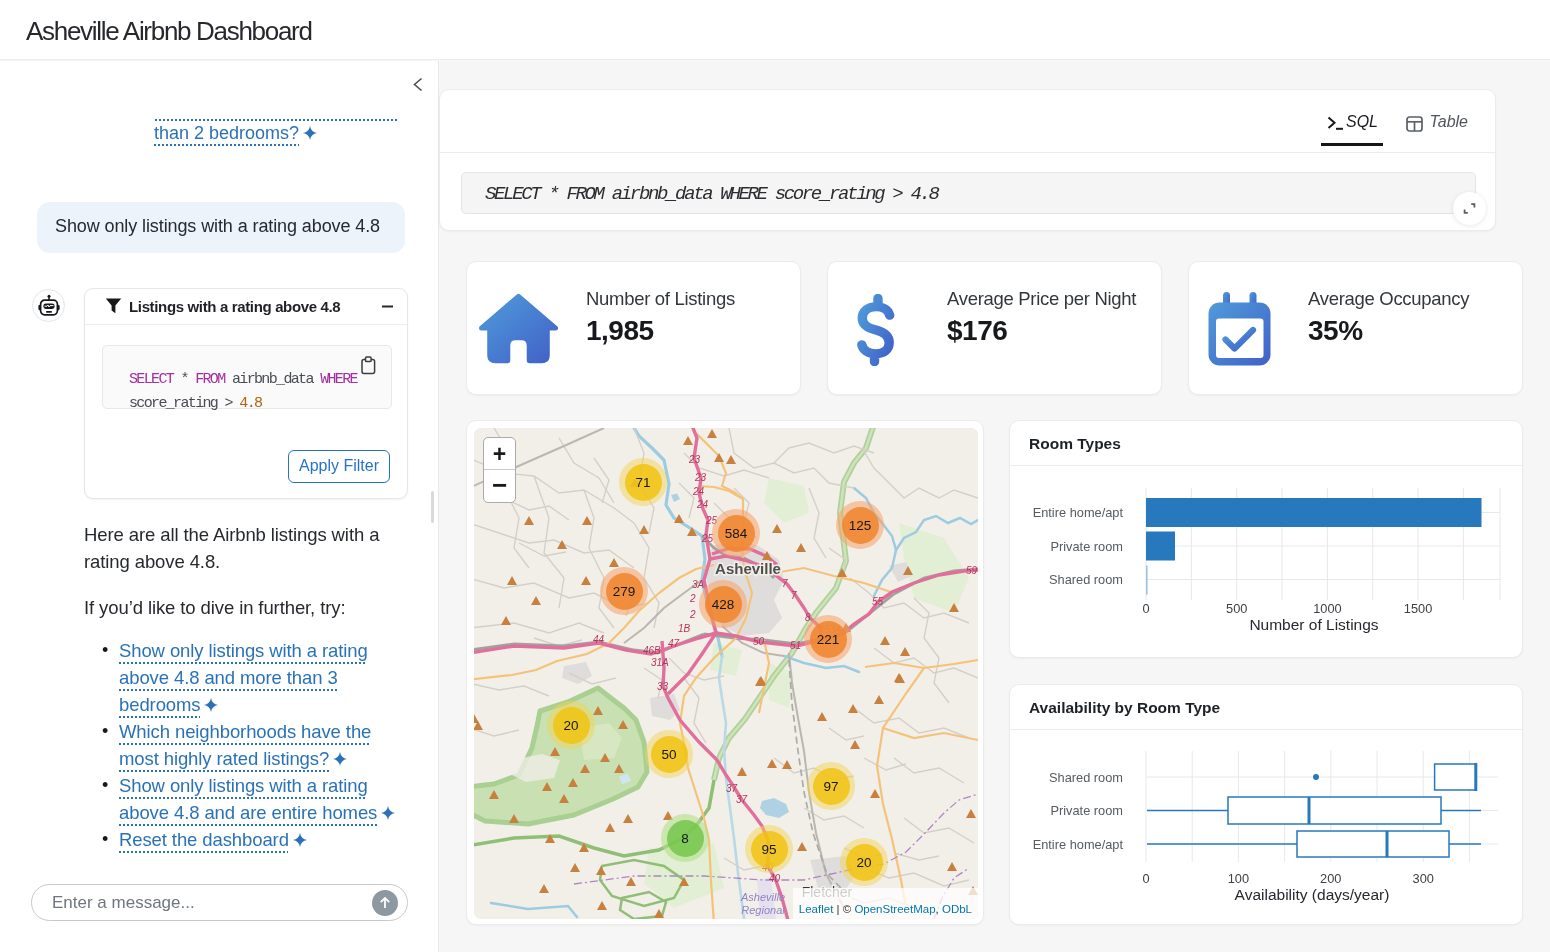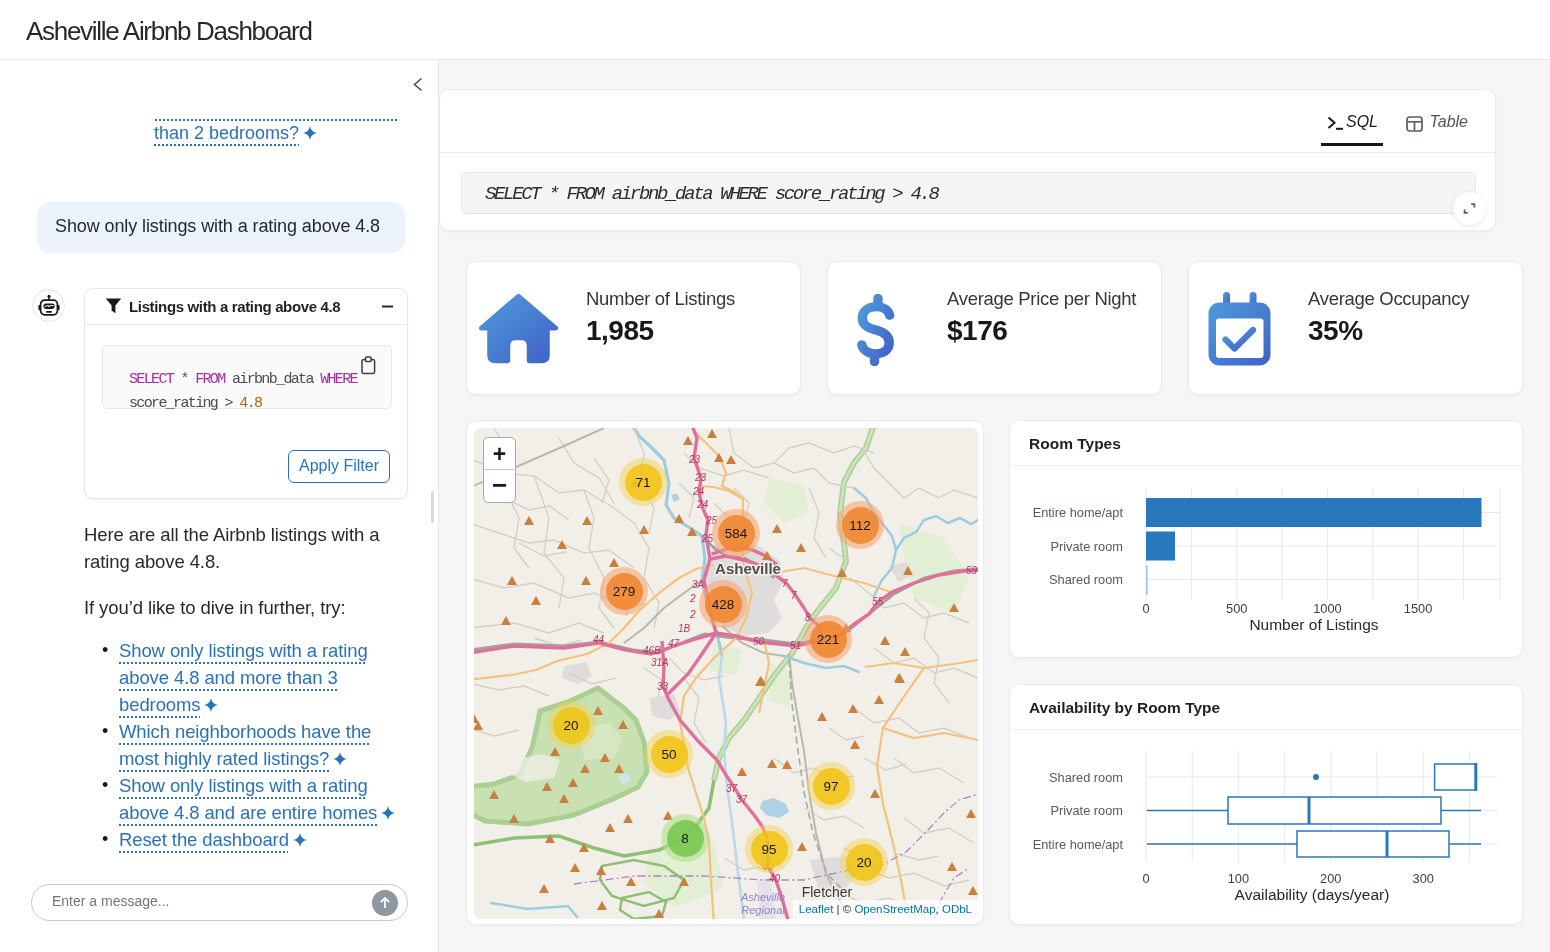--- a/index.html
+++ b/index.html
@@ -20,21 +20,21 @@
   #fcard { left:84px; top:288px; width:324px; height:211px; background:#fff; border:1px solid #e7e7e7; border-radius:9px; box-shadow:0 1px 2px rgba(0,0,0,0.05); }
   #fcard .fhead { position:absolute; left:0; top:0; right:0; height:36px; border-bottom:1px solid #ececec; }
   #fcard .ftitle { position:absolute; left:44px; top:9px; font-size:15px; letter-spacing:-0.35px; font-weight:700; color:#1f2125; }
   #codebox { left:17px; top:56px; width:290px; height:64px; background:#fafafa; border:1px solid #e8e8e8; border-radius:5px; }
   .code, #sqlbar-text { font-family:"Liberation Mono",monospace; }
   #applybtn { left:203px; top:161px; width:102px; height:33px; border:1.5px solid #2673c5; border-radius:6px; color:#2673c5; font-size:16px; font-weight:400; text-align:center; line-height:30px; background:#fff; }
   .bot-text { font-size:18.5px; color:#26292e; line-height:27px; letter-spacing:-0.1px; }
   .li { position:relative; padding-left:35px; font-size:18.5px; line-height:27px; color:#2a72b8; letter-spacing:-0.1px; }
   .li .dot { position:absolute; left:18px; top:0; color:#17191c; font-size:18px; }
   #msginput { left:31px; top:884px; width:377px; height:37px; border:1px solid #c9c9c9; border-radius:19px; background:#fff; }
-  #msginput .ph { position:absolute; left:20px; top:8px; font-size:14px; color:#6f7680; }
+  #msginput .ph { position:absolute; left:20px; top:8px; font-size:17px; color:#6f7680; }
   #sendbtn { position:absolute; right:9px; top:5px; width:26px; height:26px; border-radius:50%; background:#8e98a1; }
   
   .card { background:#fff; border:1px solid #ebebec; border-radius:10px; box-shadow:0 1px 2px rgba(0,0,0,0.04); }
   #sqlcard { left:439px; top:89px; width:1057px; height:142px;font-style:italic; }
   #tabs { position:absolute; top:0; height:62px; width:220px; }
   #tabline { position:absolute; left:0; right:0; top:62px; height:1px; background:#ececec; }
   #sqlbar { position:absolute; left:21px; top:82px; width:1015px; height:42px; background:#f5f5f5; border:1px solid #e4e4e4; border-radius:5px; }
   #sqlbar-text { position:absolute; left:15px; top:10px; font-size:19px; letter-spacing:-2.35px; color:#2a2c30; white-space:pre;margin-left:8px; }
   #expandbtn { position:absolute; right:-11px; top:19px; width:33px; height:33px; background:#fff; border-radius:50%; box-shadow:0 1px 5px rgba(0,0,0,0.10); }
   .stat { top:261px; width:335px; height:134px; }
@@ -45,21 +45,21 @@
   .chart-div { position:absolute; left:0; right:0; top:44px; height:1px; background:#ececec; }
   #mapcard { left:466px; top:420px; width:518px; height:505px; padding:0; }
   #mapinner { position:absolute; left:7px; top:7px; width:504px; height:491px; border-radius:7px; overflow:hidden; background:#f2efe9; }
   .cl { width:48px; height:48px; margin:-24px 0 0 -24px; border-radius:50%; display:flex; align-items:center; justify-content:center; position:absolute; }
   .cl span { width:37px; height:37px; border-radius:50%; display:flex; align-items:center; justify-content:center; font-size:13.5px; color:#15171a; }
   .cl-y { background:rgba(241,211,87,0.5); } .cl-y span { background:rgba(240,194,12,0.82); }
   .cl-o { background:rgba(248,160,104,0.55); } .cl-o span { background:rgba(239,133,45,0.85); }
   .cl-g { background:rgba(178,223,138,0.6); } .cl-g span { background:rgba(115,198,75,0.85); }
   #zoomctl { position:absolute; left:9px; top:9px; width:33px; background:#fff; border:1px solid #aaa; border-radius:5px; overflow:hidden; }
   .zbtn { height:32px; text-align:center; font-size:23px; line-height:32px; color:#1a1a1a; font-weight:bold; }
-  #attrib { position:absolute; right:0; bottom:0; background:rgba(255,255,255,0.75); font-size:11.5px; color:#333; padding:3px 6px 4px 6px; }
+  #attrib { position:absolute; right:0; bottom:0; background:rgba(255,255,255,0.75); font-size:11.5px; color:#333; padding:15px 6px 4px 6px; }
 </style>
 </head>
 <body>
 <div id="page">
   <div class="abs" id="side"></div>
   <div class="abs" id="handle"></div>
   <div class="abs" id="hdr">
       <h1>Asheville Airbnb Dashboard</h1>
     </div>
 
@@ -460,21 +460,21 @@
         </g>
       </svg>
 
       <div class="cl cl-y" style="left:169px;top:54px">
           <span>71</span>
         </div>
       <div class="cl cl-o" style="left:262px;top:105px">
           <span>584</span>
         </div>
       <div class="cl cl-o" style="left:386px;top:97px">
-          <span>112</span>
+          <span>125</span>
         </div>
       <div class="cl cl-o" style="left:150px;top:163px">
           <span>279</span>
         </div>
       <div class="cl cl-o" style="left:249px;top:176px">
           <span>428</span>
         </div>
       <div class="cl cl-o" style="left:354px;top:211px">
           <span>221</span>
         </div>

